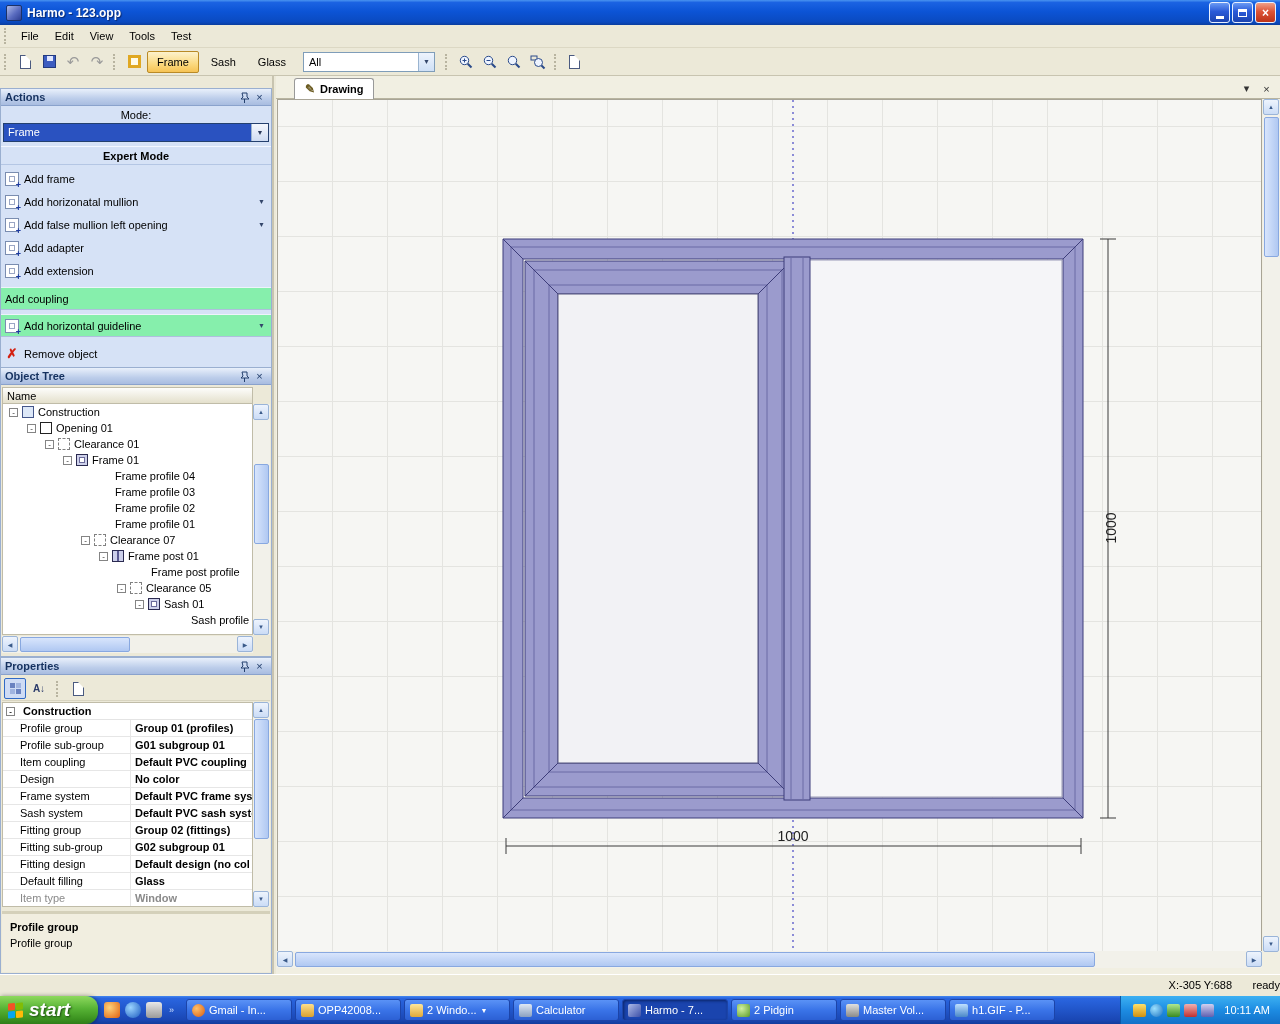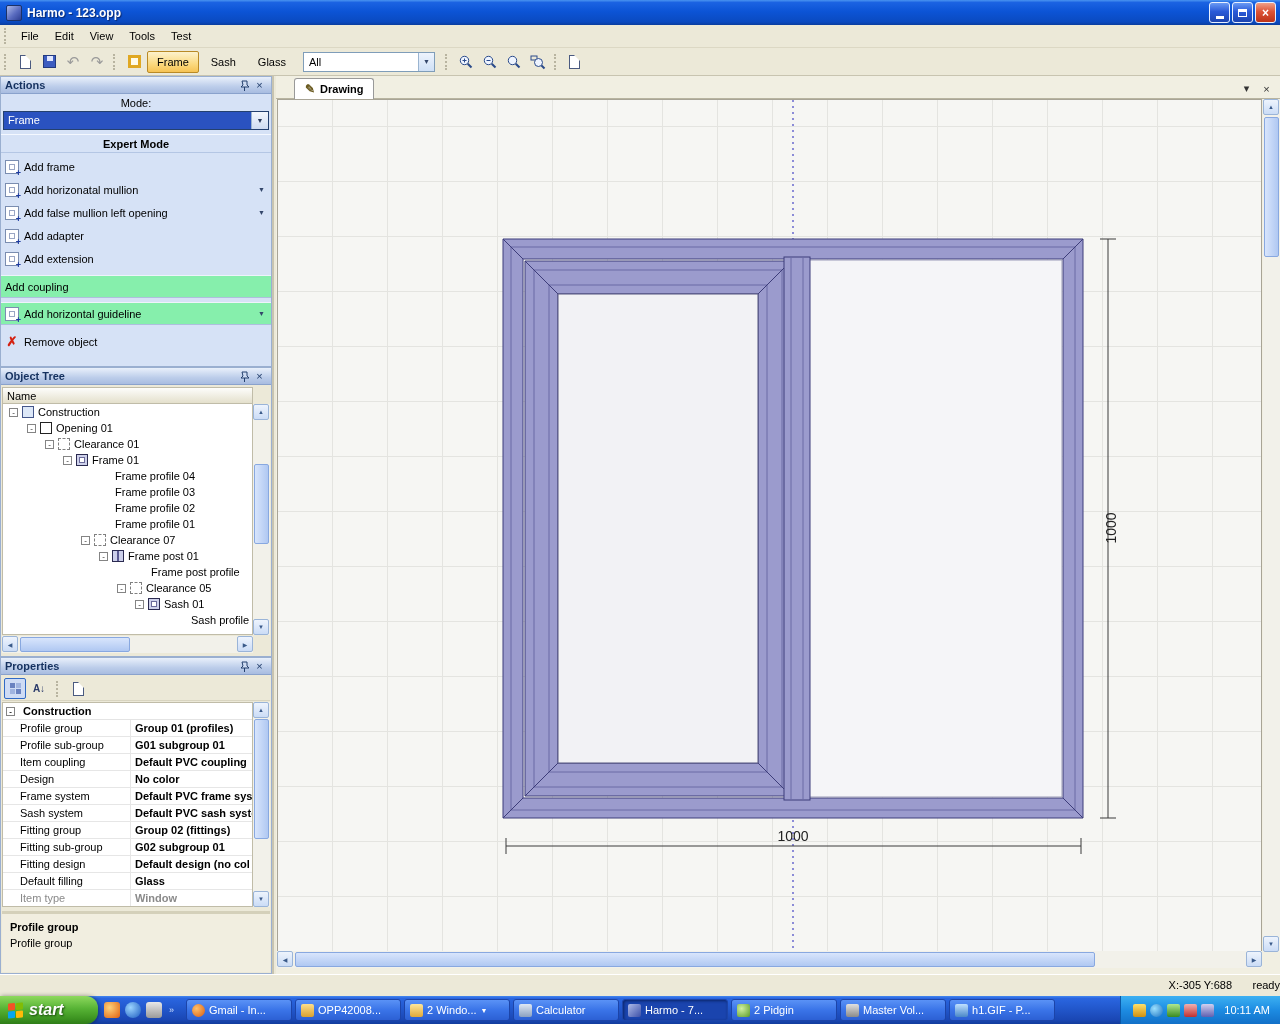--- a/index.html
+++ b/index.html
@@ -41,21 +41,21 @@
 
   
   .leftcol{position:absolute;left:0;top:76px;width:274px;height:898px;border-right:2px solid #c8c4b0;background:#ece9d8}
   .panel{position:absolute;left:0;right:0;border:1px solid #9aafd0}
   .panel-hdr{height:17px;display:flex;align-items:center;padding:0 4px;color:#15315f;
     background:linear-gradient(180deg,#e9f0fb,#bccdea 60%,#a8bce0);border-bottom:1px solid #8aa2cc}
   .panel-hdr .ph-title{flex:1;font-weight:bold}
   .ph-ico{width:15px;height:15px;display:flex;align-items:center;justify-content:center;color:#24406e;font-size:11px}
 
   
-  #actions{top:0;height:291px;background:#d6e2f6}
+  #actions{top:12px;height:291px;background:#d6e2f6}
   .mode-label{height:16px;text-align:center;padding-top:3px}
   .mode-combo{position:absolute;left:2px;right:2px;top:34px;height:19px;border:1px solid #24406e;display:flex;background:#2a52c0}
   .mode-combo .mval{flex:1;color:#fff;padding:2px 4px;background:#2a52c0}
   .mode-combo .mbtn{width:17px;background:linear-gradient(#f4f7fd,#cfdcf2);border-left:1px solid #9ab4d0;display:flex;align-items:center;justify-content:center;font-size:7px;color:#2a3a5a}
   .expert{position:absolute;left:0;right:0;top:57px;height:19px;text-align:center;font-weight:bold;padding-top:3px;
     border-top:1px solid #f4f8ff;border-bottom:1px solid #b4c6e4}
   .act-list{position:absolute;left:0;right:0;top:78px;bottom:0}
   .act-row{height:23px;display:flex;align-items:center;padding:0 4px;gap:5px}
   .act-row .alabel{flex:1;white-space:nowrap;overflow:hidden}
   .act-row .dd{font-size:7px;color:#33466a;padding-right:2px}
@@ -124,21 +124,21 @@
   
   .statusbar{position:absolute;left:0;right:0;bottom:28px;height:22px;background:#ece9d8;border-top:1px solid #fff;display:flex;align-items:center}
   .st-msg{position:absolute;left:0;right:0;text-align:right;top:4px}
   .st-coords{position:absolute;right:48px;top:4px}
 
   
   .taskbar{position:absolute;left:0;right:0;bottom:0;height:28px;display:flex;align-items:center;
     background:linear-gradient(180deg,#4488f0 0%,#2a66e0 8%,#2257cc 45%,#1a47b4 85%,#123c9c 100%)}
   .startbtn{height:28px;width:98px;display:flex;align-items:center;gap:6px;padding-left:8px;border-radius:0 12px 12px 0;
     background:linear-gradient(180deg,#8ed95e 0%,#57b335 45%,#3d9421 80%,#2f7d18 100%);box-shadow:1px 0 4px rgba(0,0,0,.4)}
-  .startbtn .slabel{color:#fff;font-style:italic;font-weight:bold;font-size:16px;text-shadow:1px 1px 2px #1c4a10}
+  .startbtn .slabel{color:#fff;font-style:italic;font-weight:bold;font-size:19px;text-shadow:1px 1px 2px #1c4a10}
   .winflag{width:15px;height:15px;display:grid;grid-template-columns:7px 7px;grid-template-rows:7px 7px;gap:1px;transform:skewY(-4deg)}
   .winflag i{border-radius:1px}
   .ql{display:flex;align-items:center;gap:5px;padding:0 6px;height:100%}
   .ql-ico{width:16px;height:16px;border-radius:3px}
   .chev{color:#cfe0ff;font-size:9px;padding:0 2px}
   .tk-btns{flex:1;display:flex;gap:3px;height:100%;align-items:center;overflow:hidden;padding-left:4px}
   .tk-btn{height:22px;min-width:0;flex:1;max-width:106px;display:flex;align-items:center;gap:4px;padding:0 5px;border-radius:3px;
     background:linear-gradient(#5a92f6,#3a74e8 50%,#2c60d4);border:1px solid #1c44a8;color:#fff;white-space:nowrap;overflow:hidden}
   .tk-btn.active{background:#1a44ae;box-shadow:inset 1px 1px 3px #0a2468}
   .tk-ico{width:13px;height:13px;border-radius:2px;flex:none}

